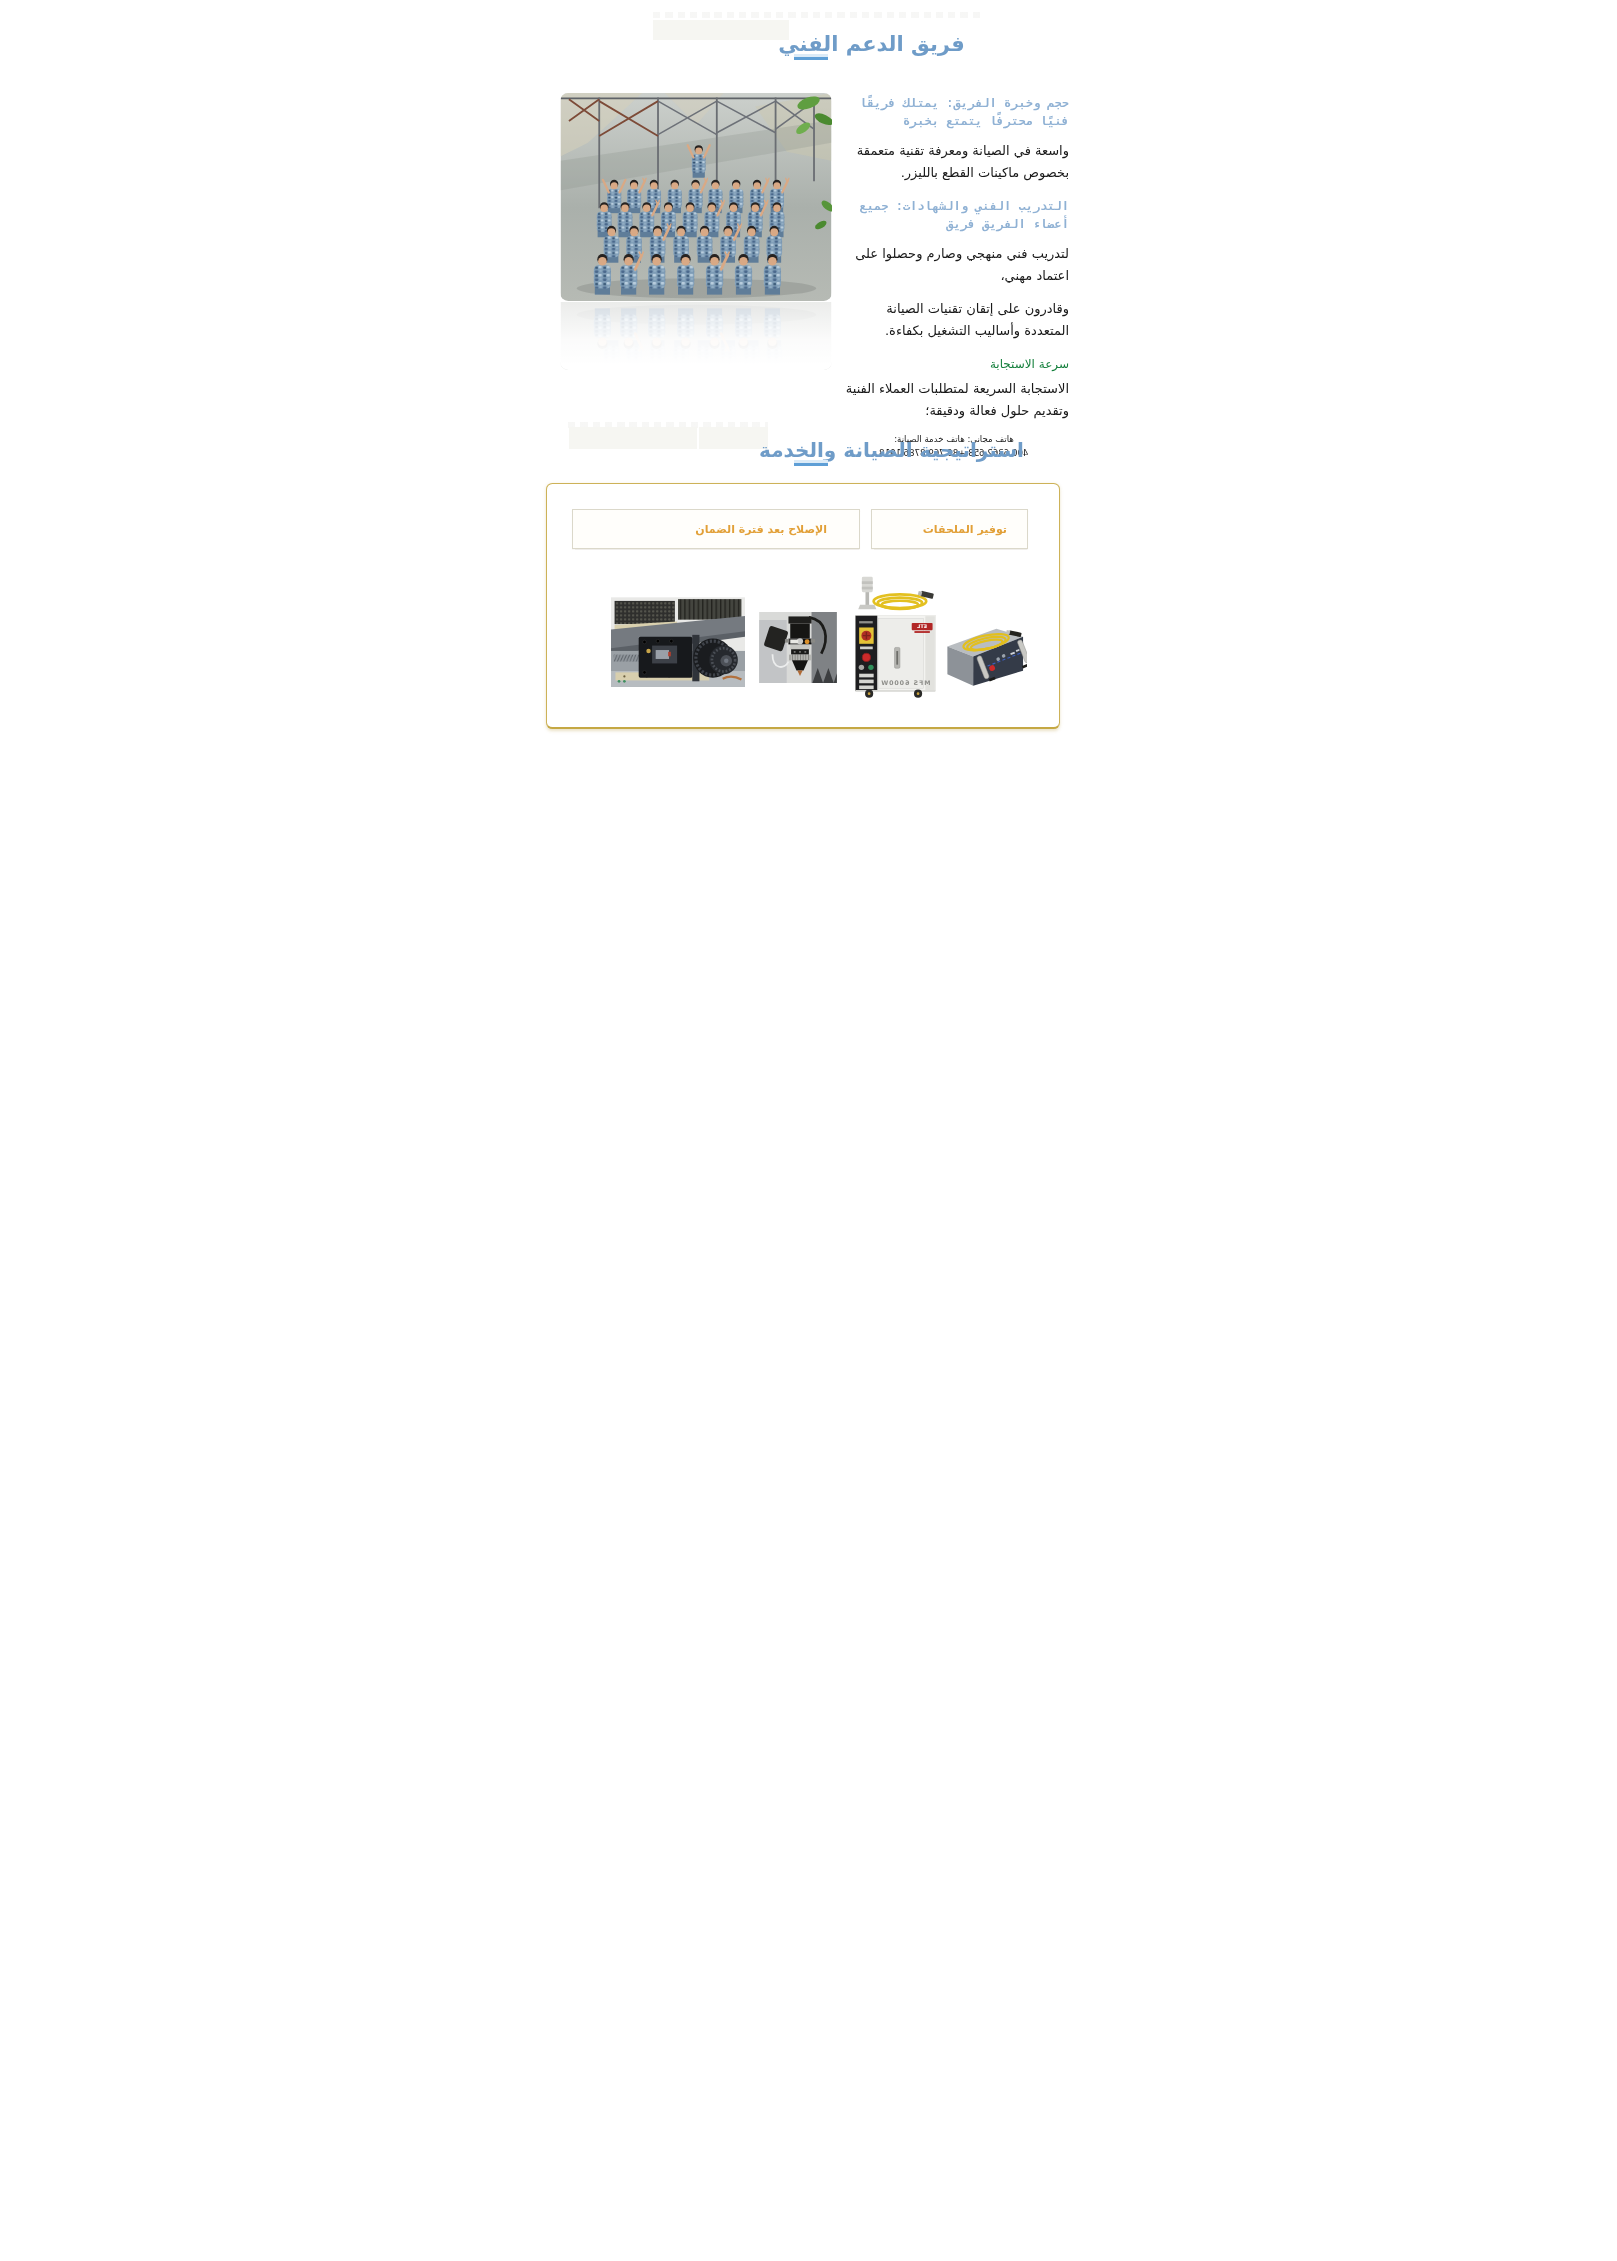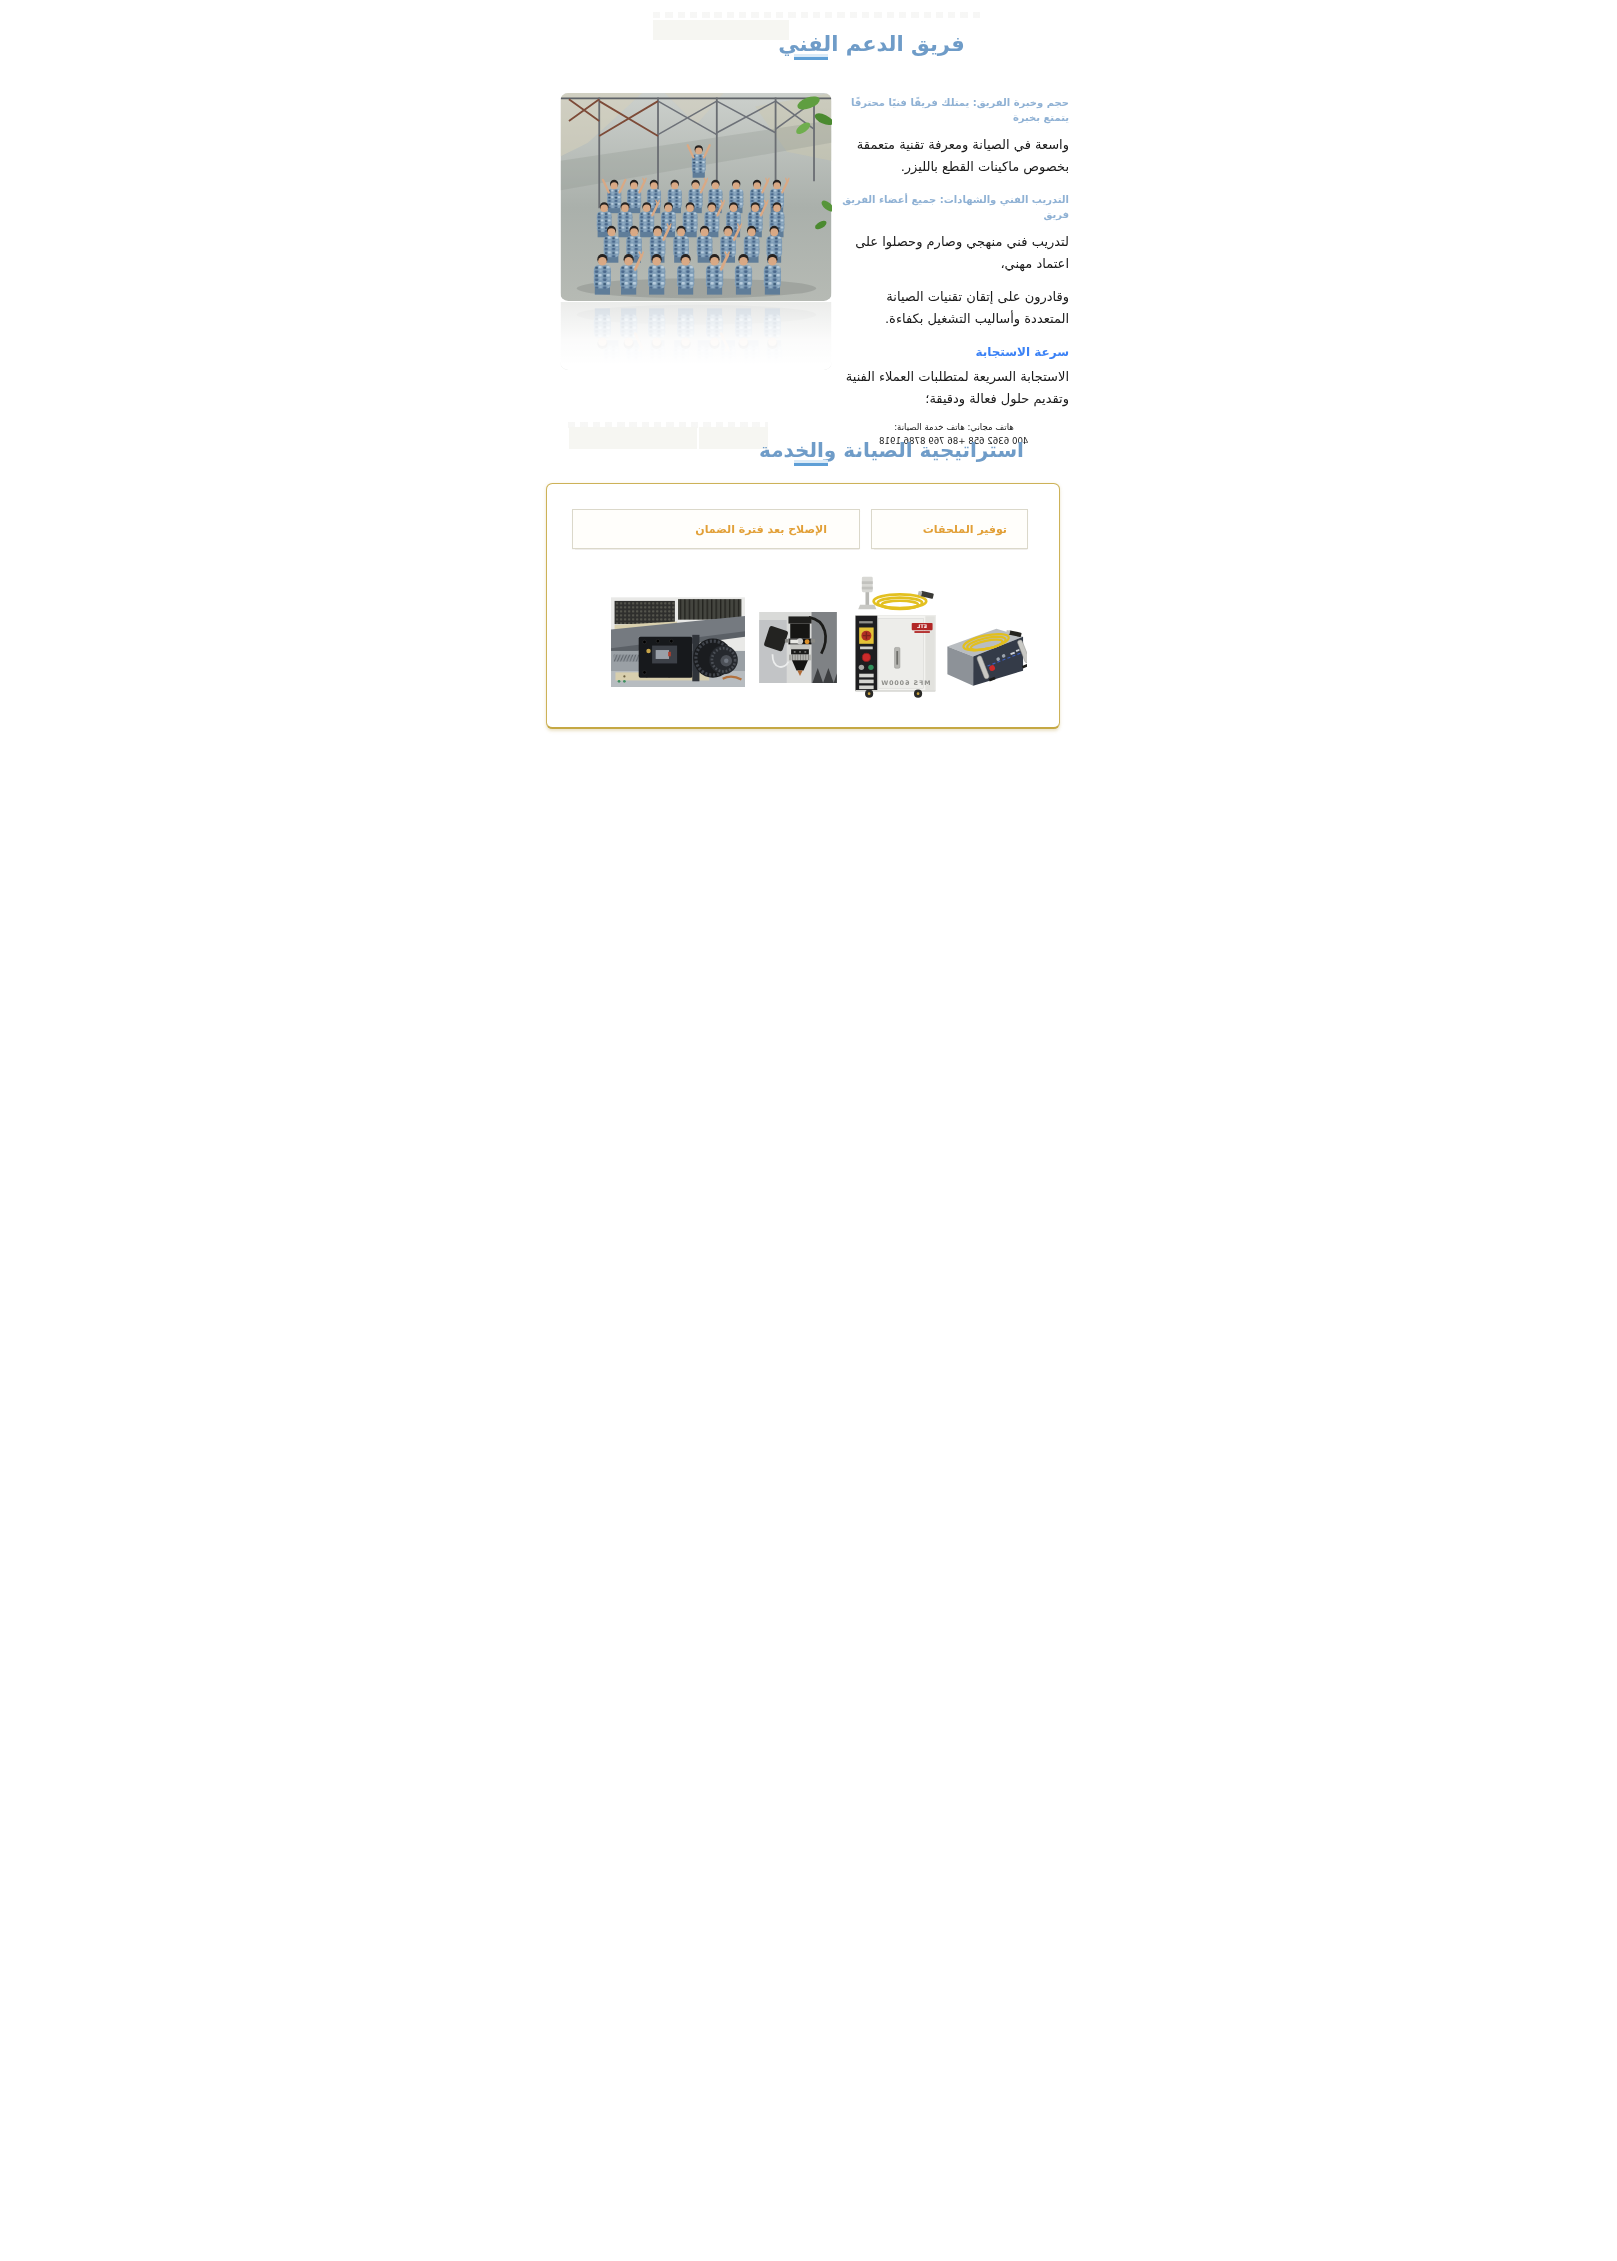--- a/index.html
+++ b/index.html
@@ -18,22 +18,22 @@
   .photo{position:absolute;left:20.5px;top:89px;width:272px;height:208px;
          border-radius:8.2px;overflow:hidden;}
   .photo svg{display:block;width:100%;height:100%;}
   .reflection{position:absolute;left:20.5px;top:298px;width:272px;height:68px;
               overflow:hidden;border-radius:0 0 8.2px 8.2px;}
   .reflection svg{display:block;width:272px;height:208px;transform:scaleY(-1);opacity:.45;}
   .reflection .fade{position:absolute;left:0;top:0;right:0;bottom:0;
     background:linear-gradient(to bottom,rgba(255,255,255,.40),rgba(255,255,255,.88) 55%,#fff 92%);}
   
   .col{position:absolute;left:300px;top:91px;width:230px;direction:rtl;text-align:right;color:#191919;}
-  .col h4{margin:0 0 9px;font-size:10px;font-weight:bold;color:#8fb1d4;line-height:1.5;}
-  .col h3{margin:0 0 5.5px;font-size:12px;font-weight:bold;color:#3b82f6;line-height:1.4;}
+  .col h4{margin:0 0 9px;font-size:12px;font-weight:bold;color:#8fb1d4;line-height:1.5;font-family:Liberation Mono, monospace;}
+  .col h3{margin:0 0 5.5px;font-size:12px;font-weight:normal;color:#15803d;line-height:1.4;}
   .col p{margin:0 0 13.6px;font-size:13px;line-height:1.7;font-weight:500;}
   .col p.tight{margin-bottom:11px;}
   .col p.contact{margin:0 0 1.8px;text-align:center;font-size:8.6px;line-height:1.4;}
   .mirror{display:inline-block;transform:scaleX(-1);direction:ltr;unicode-bidi:bidi-override;}
   .phone{font-size:9px;color:#1a1a1a;}
   
   .gold-box{position:absolute;left:6.8px;top:479px;width:512px;height:243px;
             border:0.9px solid #cdb258;border-bottom:2.3px solid #c5a843;border-radius:6.4px;
             background:#fff;box-shadow:0 1.8px 3.2px rgba(190,160,70,.30);}
   .tab{position:absolute;top:505px;height:40px;background:#fffefb;border:0.5px solid #dbd8ca;

